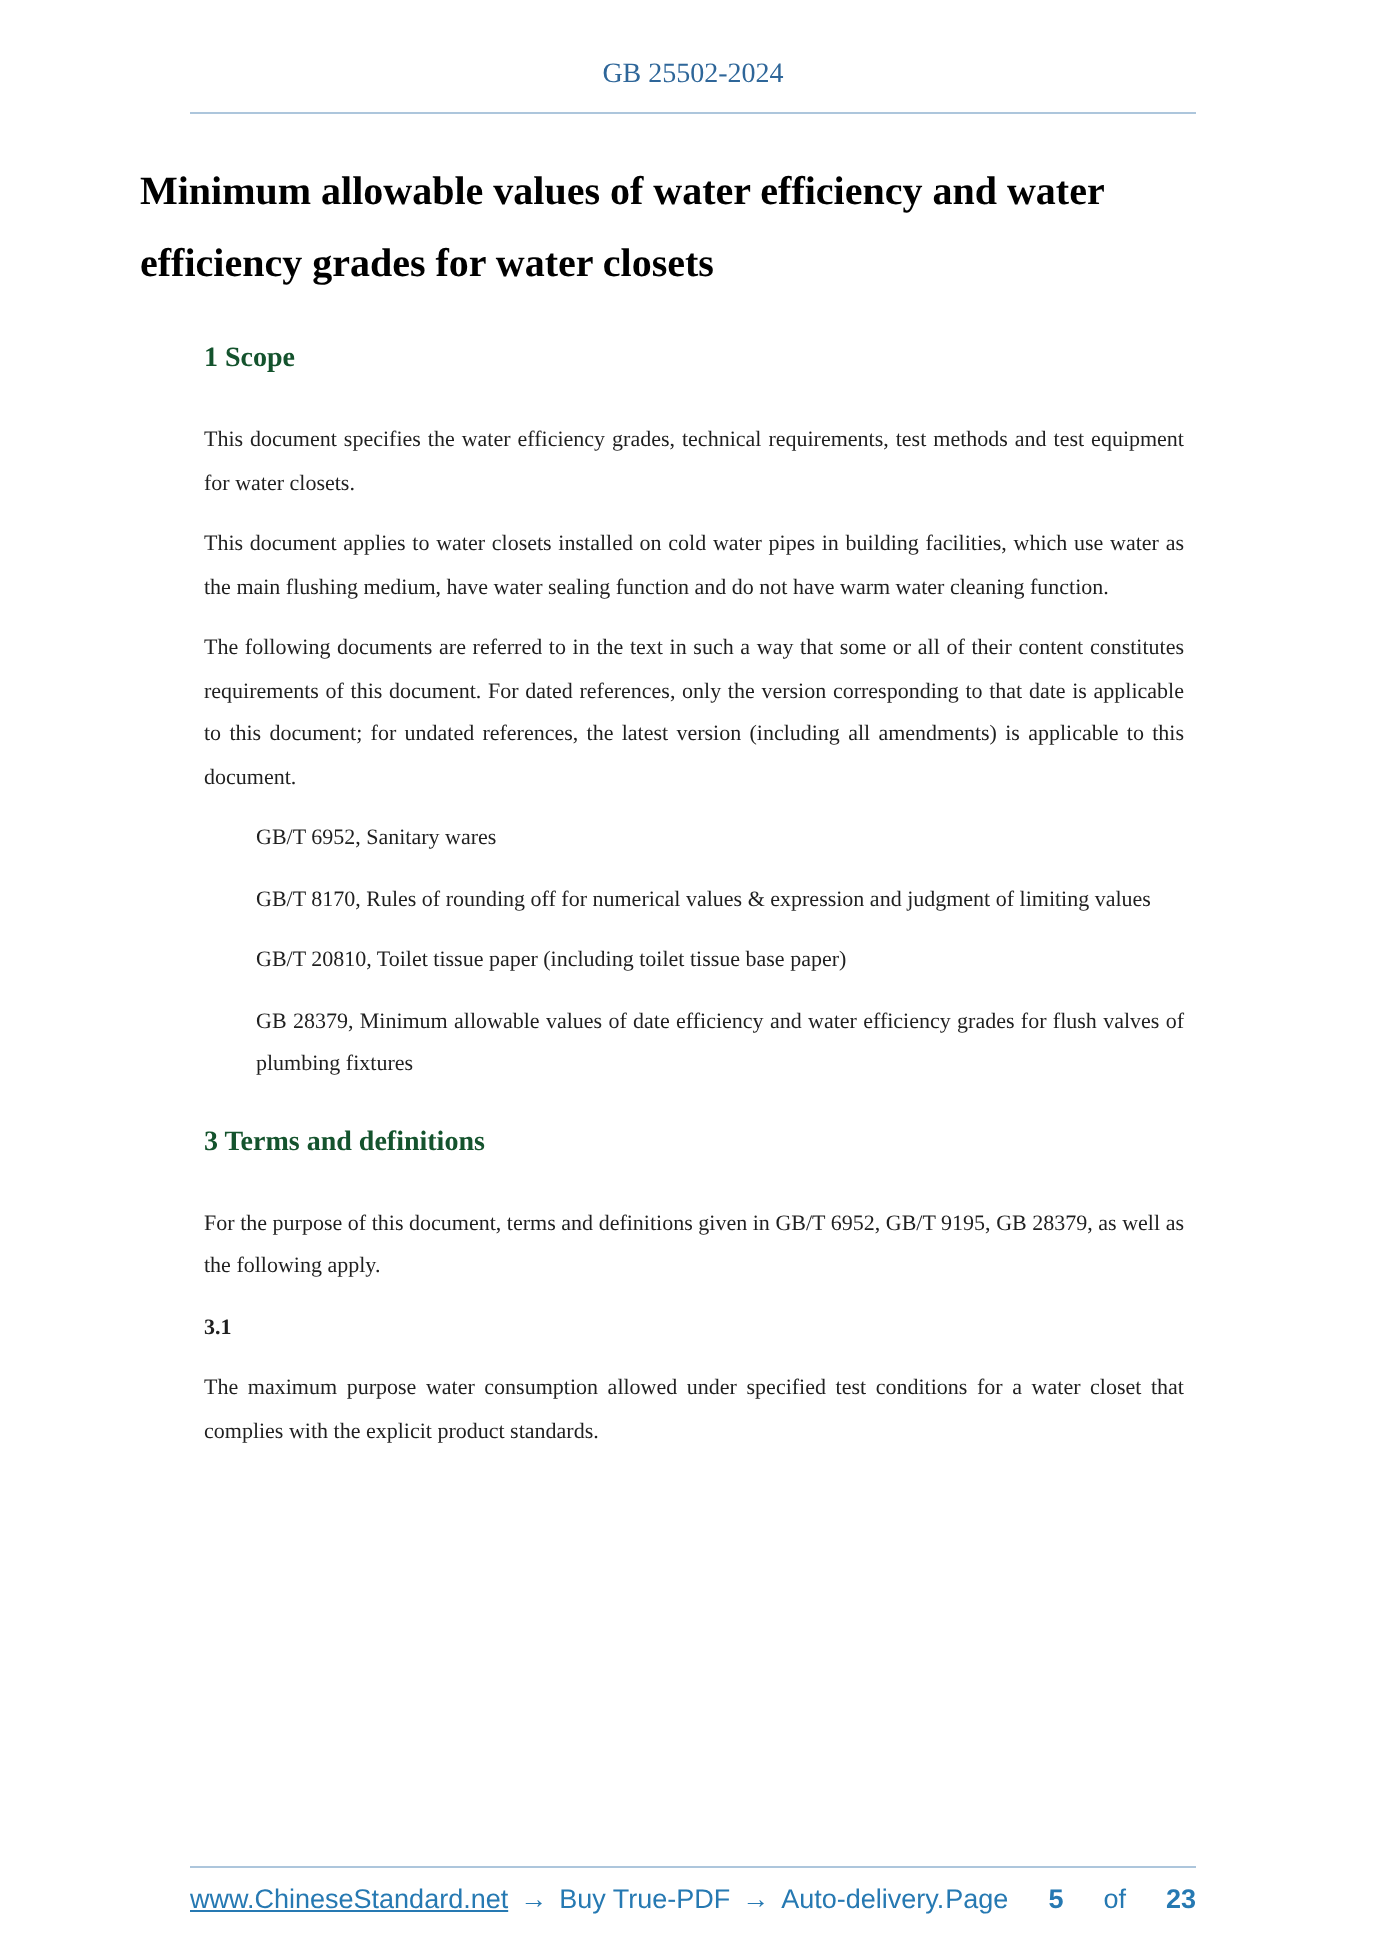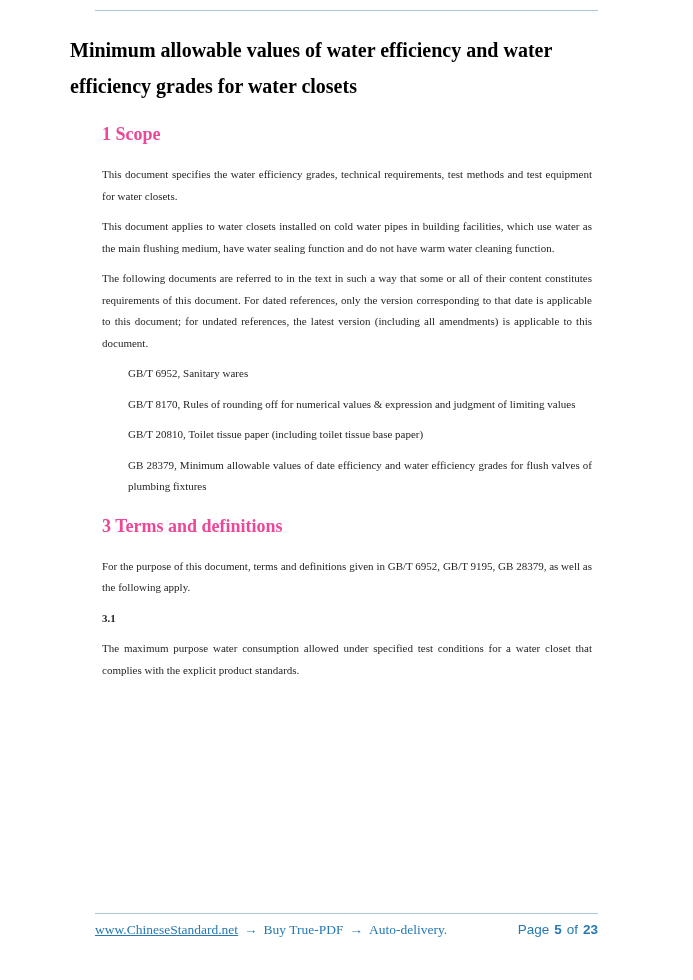--- a/index.html
+++ b/index.html
@@ -34,24 +34,24 @@
     font-size: 20px;
     font-weight: bold;
     line-height: 36px;
     color: #000000;
   }
   .title-line { display: block; }
   
   .content { padding: 0 101px 0 102px; }
   .section-heading {
     margin: 16px 0 0 0;
-    font-size: 18px;
+    font-size: 14px;
     font-weight: bold;
     line-height: 24px;
-    color: #ec4899;
+    color: #14532d;
   }
   .body-para {
     margin: 9px 0 0 0;
     font-size: 11px;
     line-height: 21.5px;
     text-align: justify;
   }
   .section-heading + .body-para { margin-top: 18px; }
   .reference { margin-left: 26px; }
   .bold-line { font-weight: bold; text-align: left; }
@@ -61,34 +61,35 @@
     left: 95px; right: 95px; top: 903px;
     border-top: 1px solid #adc6dc;
     padding-top: 8px;
     display: flex;
     justify-content: space-between;
     align-items: baseline;
     font-family: "Liberation Sans", sans-serif;
     font-size: 13.5px;
     color: #2679b2;
   }
-  .footer-left { display: flex; gap: 6px; align-items: flex-end; font-family: Liberation Serif, serif; }
+  .footer-left { display: flex; gap: 6px; align-items: flex-end; }
   .footer-link {
     color: #2679b2;
     text-decoration: underline;
     cursor: pointer;
   }
-  .footer-right { display: flex; gap: 5px; align-items: baseline; }
+  .footer-right { display: flex; gap: 20px; align-items: baseline; }
   .fw-bold { font-weight: bold; }
 </style>
 </head>
 <body>
 
 <div class="page">
 
+  <div class="doc-number">GB 25502-2024</div>
   <hr class="header-rule">
 
   <h1 class="doc-title">
     <span class="title-line">Minimum allowable values of water efficiency and water</span>
     <span class="title-line">efficiency grades for water closets</span>
   </h1>
 
   <div class="content">
 
     <section>

